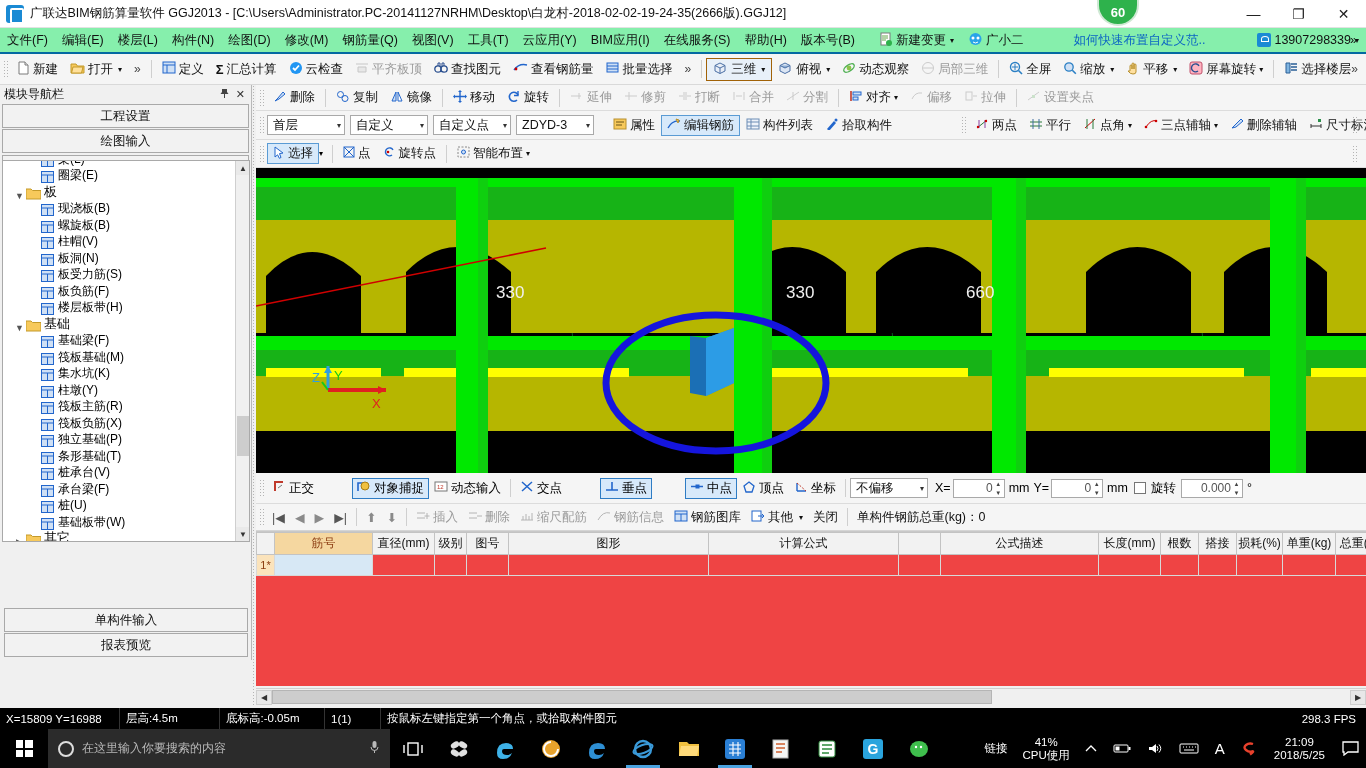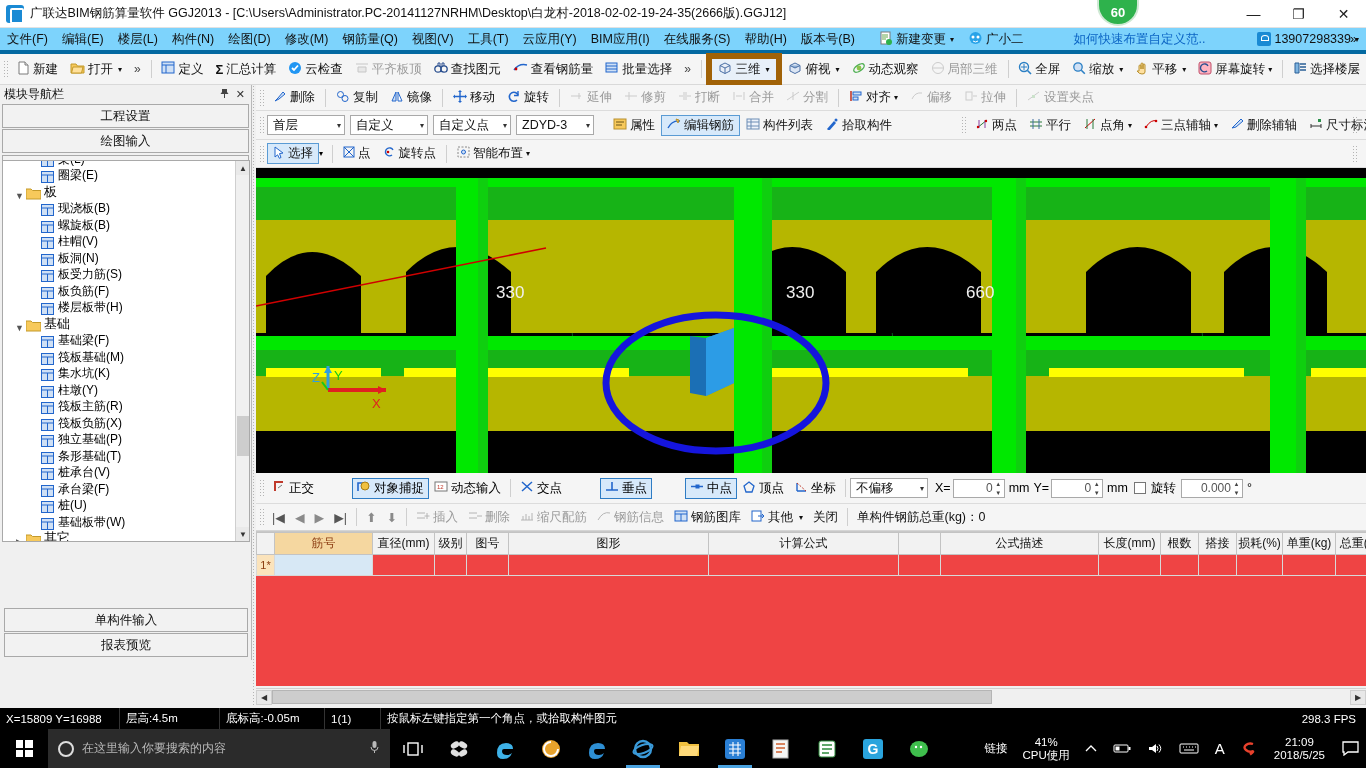--- a/index.html
+++ b/index.html
@@ -34,21 +34,21 @@
   .speed-badge{
     position:absolute; left:1097px; top:-10px; width:42px; height:36px;
     background:#2eb24c; border:2px solid #cfe9d4; border-radius:0 0 21px 21px;
     color:#fff; font-size:13px; font-weight:bold; display:flex; align-items:flex-end;
     justify-content:center; padding-bottom:4px;
   }
 
   
   .menubar{
     position:absolute; left:0; top:28px; width:1366px; height:26px;
-    background:#7dd3fc; display:flex; align-items:center; border-bottom:4px solid #0369a1;
+    background:#86efac; display:flex; align-items:center; border-bottom:2px solid #0369a1;
     font-size:12.5px; color:#111;
   }
   .menu-item{ padding:3px 7px; white-space:nowrap; }
   .menu-sep{ width:1px; height:16px; background:#dcdcdc; margin:0 5px; }
   .mi-icon{ margin-right:3px; }
   .link-blue{ color:#0b64c4; white-space:nowrap; }
   .badge-blue{ width:14px;height:14px;background:#1a8ad4;border-radius:2px;display:inline-block;
                margin-right:3px;position:relative; }
   .badge-blue::after{content:"";position:absolute;left:4px;top:3px;width:6px;height:4px;
                border:1.5px solid #fff;border-radius:50% 50% 0 0;}
@@ -356,21 +356,21 @@
         <svg width="14" height="13" viewBox="0 0 14 13">
             <rect x="1" y="2" width="11" height="9" fill="#cfe0f5" stroke="#2266cc"></rect>
             <path d="M1 5h11M1 8h11" stroke="#2266cc"></path>
           </svg>
       </span>
       <span>批量选择</span>
     </div>
     <div class="chev">»</div>
     <div class="tb-sep"></div>
 
-    <div class="tb-btn" style="background:#e8f0f9;border:6px solid #a16207;">
+    <div class="tb-btn" style="background:#e8f0f9;border:1px solid #a16207;">
       <span style="margin-right:3px;">
         <svg width="15" height="14" viewBox="0 0 15 14">
             <path d="M2 4.5l5-2.5 5 2.5v5.5l-5 2.5-5-2.5z" fill="#e8eef7" stroke="#4a6fa5"></path>
             <path d="M2 4.5l5 2.5 5-2.5M7 7v5.5" stroke="#4a6fa5" fill="none"></path>
           </svg>
       </span>
       <span>三维</span>
       <span style="font-size:8px;margin-left:5px;">▾</span>
     </div>
     <div class="tb-btn">

